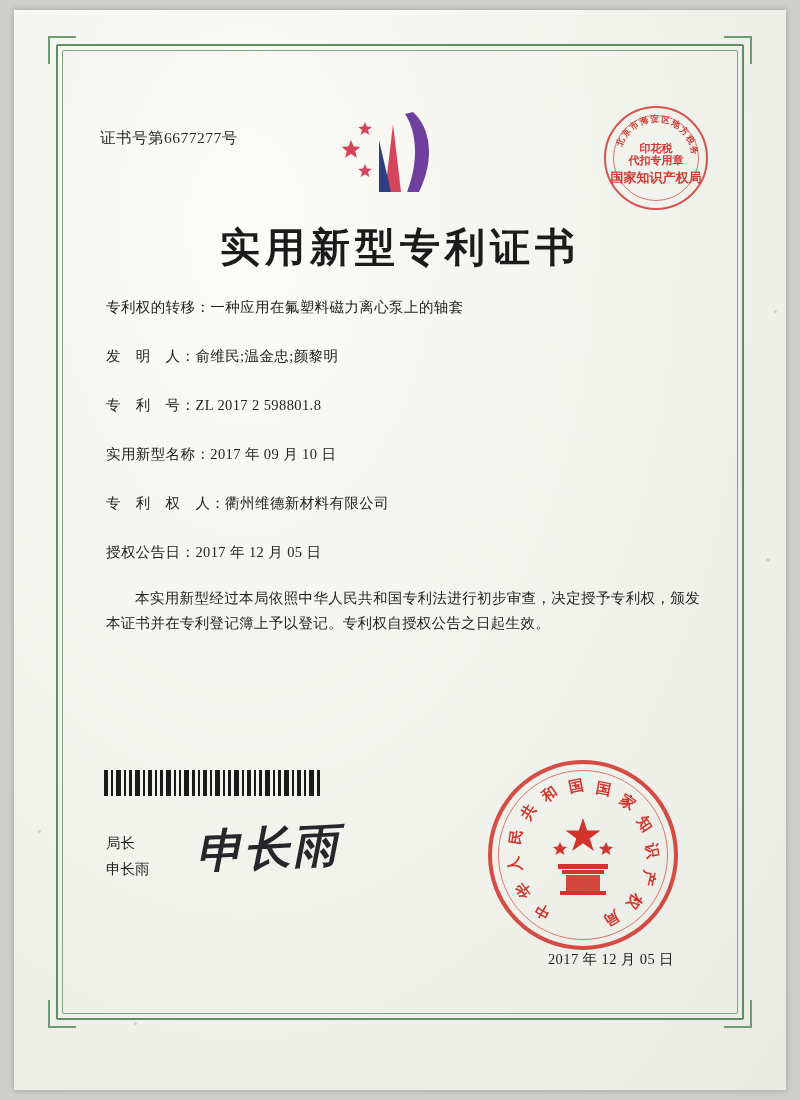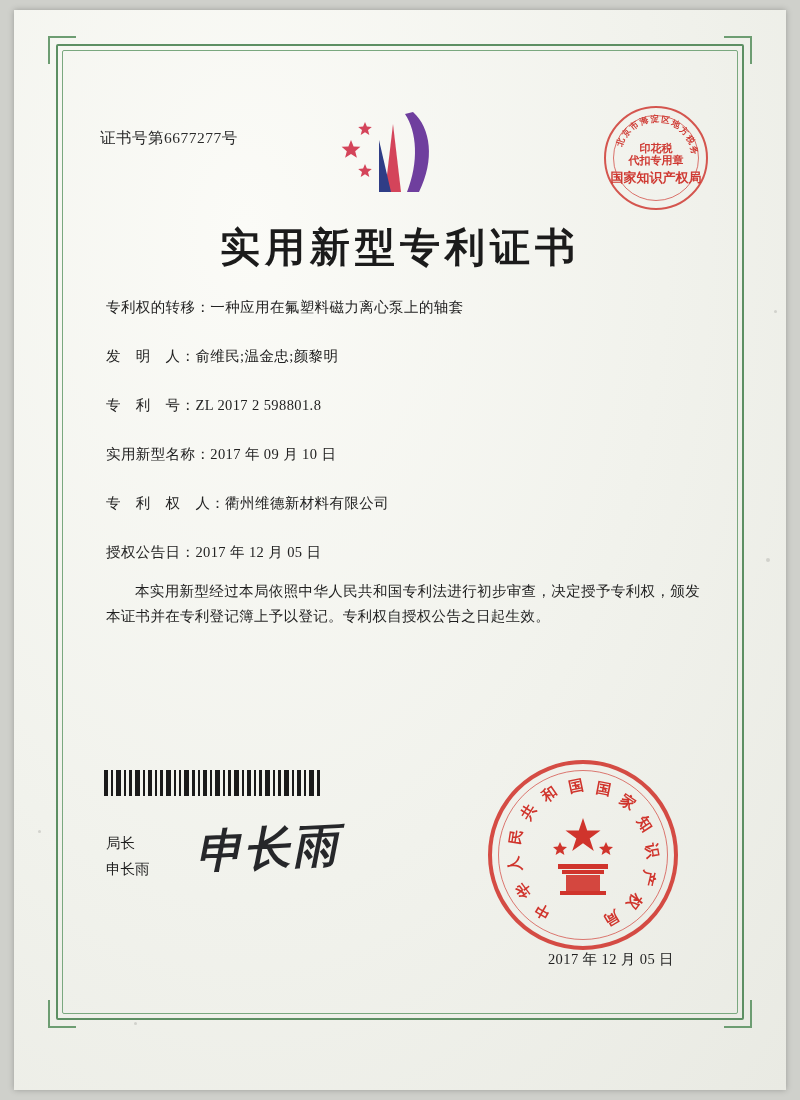--- a/index.html
+++ b/index.html
@@ -180,21 +180,21 @@
     left: 22px;
     right: 16px;
     top: 508px;
     font-size: 14.5px;
     line-height: 25px;
     color: #1f1f1f;
     text-align: justify;
     letter-spacing: 0.3px;
   }
   .body-text p {
-    margin: 1px 0 2px 0;
+    margin: 8px 0 2px 0;
     text-indent: 2em;
   }
 
   
   .barcode {
     position: absolute;
     left: 20px;
     top: 700px;
     width: 216px;
     height: 26px;

